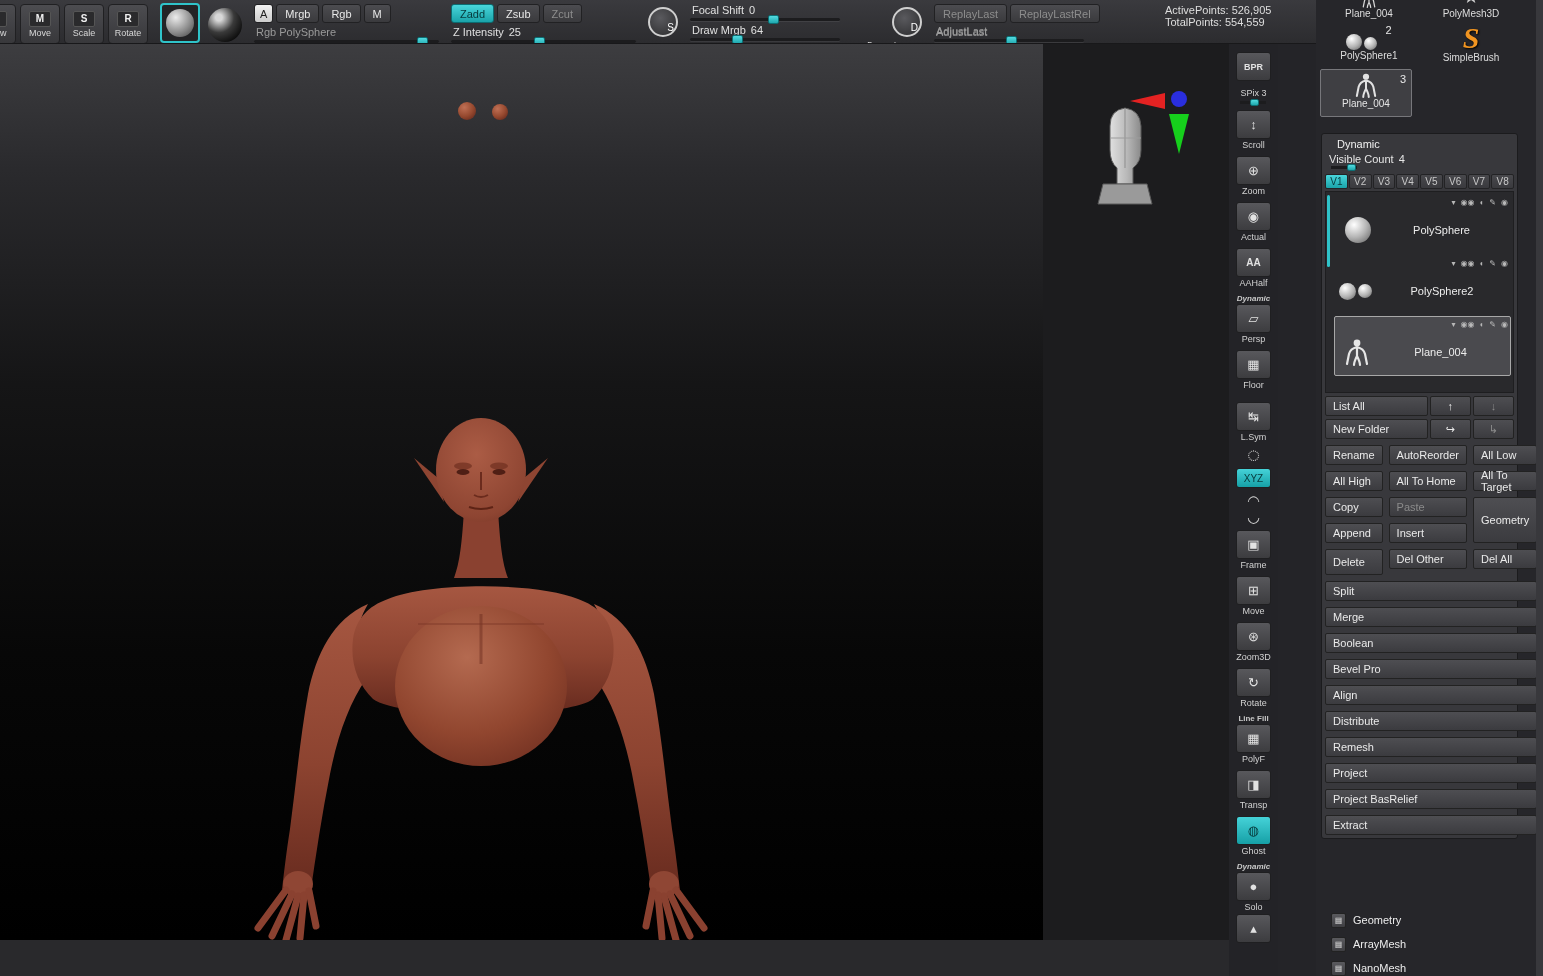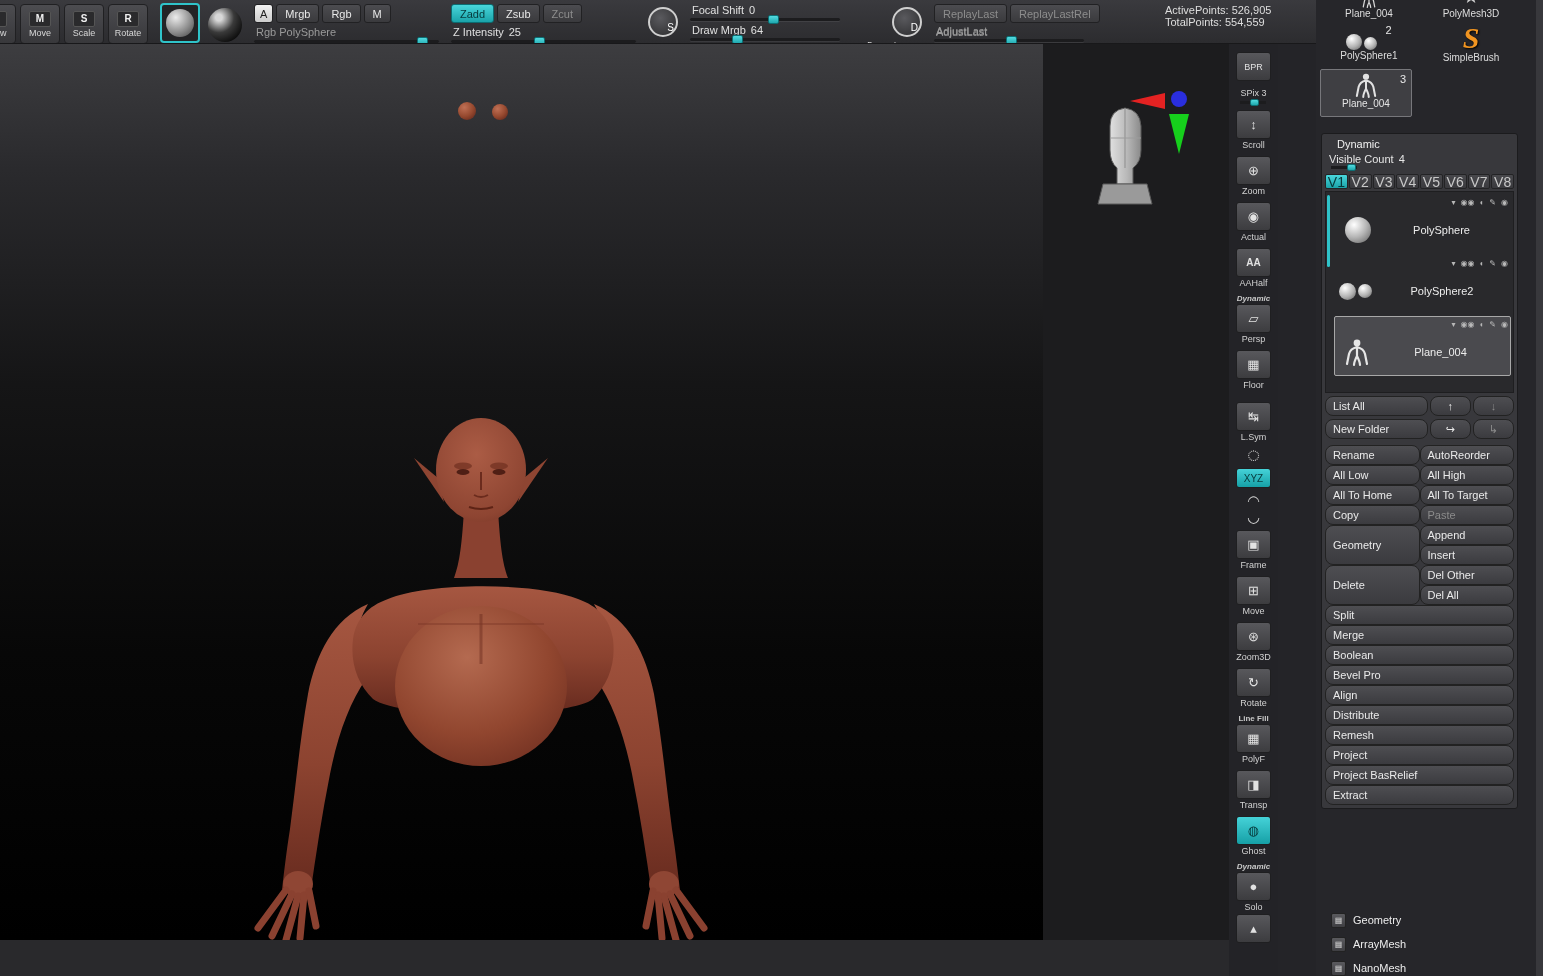--- a/index.html
+++ b/index.html
@@ -84,40 +84,40 @@
   
   .panel{position:absolute;left:1321px;top:133px;width:197px;background:#38383c;border:1px solid #1b1b1d;
          border-radius:3px;padding:3px;box-sizing:border-box}
   .ptitle{font-size:11px;color:#f0f0f0;padding:1px 0 3px 12px}
   .vcrow{display:flex;gap:5px;padding-left:4px;color:#e6e6e6;font-size:11px;align-items:center}
   .vcbar{position:relative;width:26px;height:3px;background:#1c1c1e;margin-left:-60px;margin-top:14px}
   .vcbar .knob{width:9px;height:7px;top:-2px;left:60%}
   .vcwrap{position:relative;height:18px}
   .tabs{display:flex;gap:1px;margin:3px 0 2px}
   .tab{flex:1;height:15px;background:linear-gradient(#48484c,#3a3a3e);border:1px solid #232325;border-radius:2px;
-       display:flex;align-items:center;justify-content:center;font-size:14px;color:#c8c8c8;box-sizing:border-box}
+       display:flex;align-items:center;justify-content:center;font-size:10px;color:#c8c8c8;box-sizing:border-box}
   .tab.active{background:linear-gradient(#49d6db,#1aa3a9);color:#073a3c}
   .stlist{position:relative;height:202px;background:#29292c;border:1px solid #1e1e20;
           padding:2px 2px 2px 8px;box-sizing:border-box;overflow:hidden}
   .scrollind{position:absolute;left:1px;top:3px;width:3px;height:72px;background:#2fc3c9;border-radius:2px}
   .stitem{border:1px solid transparent;border-radius:2px;padding:1px 2px;margin-bottom:1px}
   .stitem.sel{background:#4a4a4e;border-color:#a8a8a8}
   .strowicons{display:flex;justify-content:flex-end;align-items:center;gap:5px;font-size:8px;color:#b8b8b8;height:12px}
   .strow{display:flex;align-items:center;height:44px;gap:4px}
   .thsphere{width:26px;height:26px;border-radius:50%;margin-left:8px;
             background:radial-gradient(circle at 35% 30%,#ffffff,#b5b5b5 50%,#5c5c5c)}
   .pairlist{display:flex;align-items:center;gap:2px;margin-left:2px}
   .psph.l1{width:17px;height:17px}.psph.l2{width:14px;height:14px}
   .stname{flex:1;text-align:center;color:#ececec}
   .stctl{display:grid;grid-template-columns:1.5fr .6fr .6fr;gap:2px;margin-top:3px}
-  .gbtn{height:20px;background:linear-gradient(#4e4e52,#3b3b3f);border:1px solid #222;border-radius:8px;
+  .gbtn{height:20px;background:linear-gradient(#4e4e52,#3b3b3f);border:1px solid #222;border-radius:2px;
         display:flex;align-items:center;padding:0 7px;font-size:11px;color:#eaeaea;box-sizing:border-box}
   .gbtn.center{justify-content:center;padding:0}
   .gbtn.dis{color:#8b8b8b}
-  .btngrid{display:grid;grid-template-columns:1fr 1fr;gap:0;margin-top:6px}
+  .btngrid{display:grid;grid-template-columns:1fr 1fr 1fr;gap:6px;margin-top:6px}
   .tall{grid-row:span 2;height:auto}
   .fullw{grid-column:1 / -1}
 
   .sections{position:absolute;left:1321px;top:908px;width:197px;display:flex;flex-direction:column}
   .sect{display:flex;align-items:center;gap:7px;height:24px;padding-left:10px;color:#ececec;font-size:11px}
   .secticon{width:13px;height:13px;background:linear-gradient(#5a5a5e,#3e3e42);border:1px solid #222;
             border-radius:2px;display:flex;align-items:center;justify-content:center;font-size:8px;color:#ccc}
 </style>
 </head>
 <body>
@@ -333,21 +333,21 @@
       <path d="M18,96 L62,96 L67,116 L13,116 Z" fill="#9a9a9a"></path>
       <path d="M25,50 L56,50" fill="none" stroke="#9c9c9c"></path>
     </g>
     <polygon points="45,13 80,5 80,21" fill="#e42222"></polygon>
     <circle cx="94" cy="11" r="8" fill="#2a2ede"></circle>
     <polygon points="84,26 104,26 94,66" fill="#16cf1c"></polygon>
   </svg>
 
   <div class="dock">
     <div class="dkb">
-      <div class="dkbox" style="font-size:9px;font-weight:normal">BPR</div>
+      <div class="dkbox" style="font-size:9px;font-weight:bold">BPR</div>
     </div>
     <div class="dkb">
       <div class="dklbl"><span>SPix</span> <span>3</span></div>
       <div class="minitrack">
           <div class="knob" style="left:35%"></div>
         </div>
     </div>
     <div class="dkb">
       <div class="dkbox">↕</div>
       <span class="dklbl">Scroll</span>

